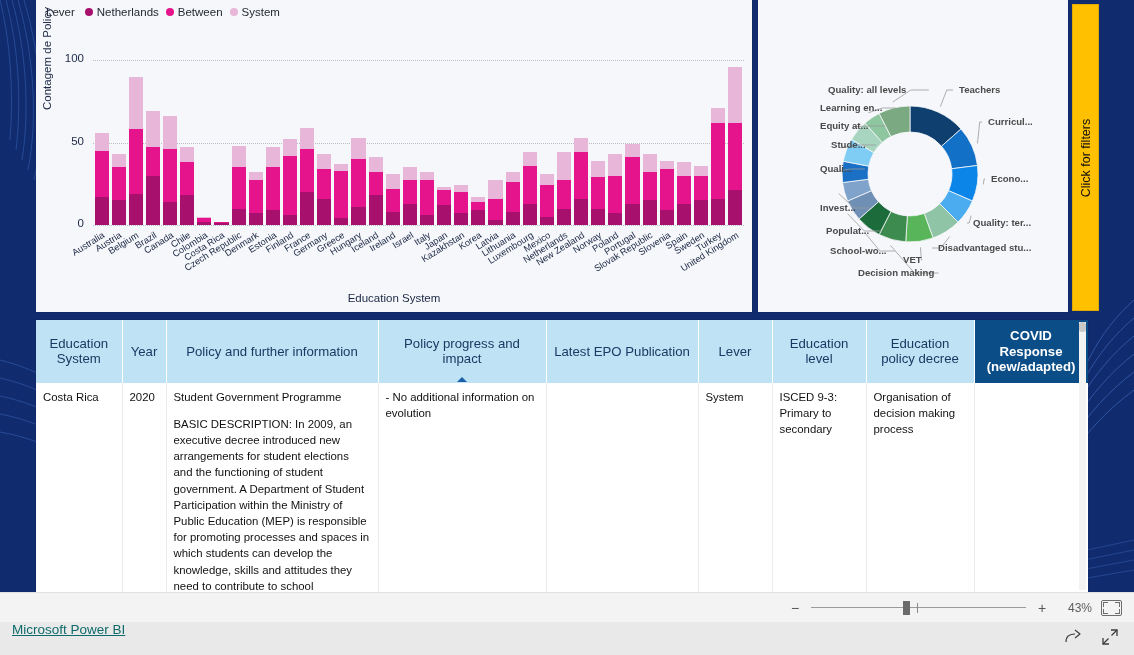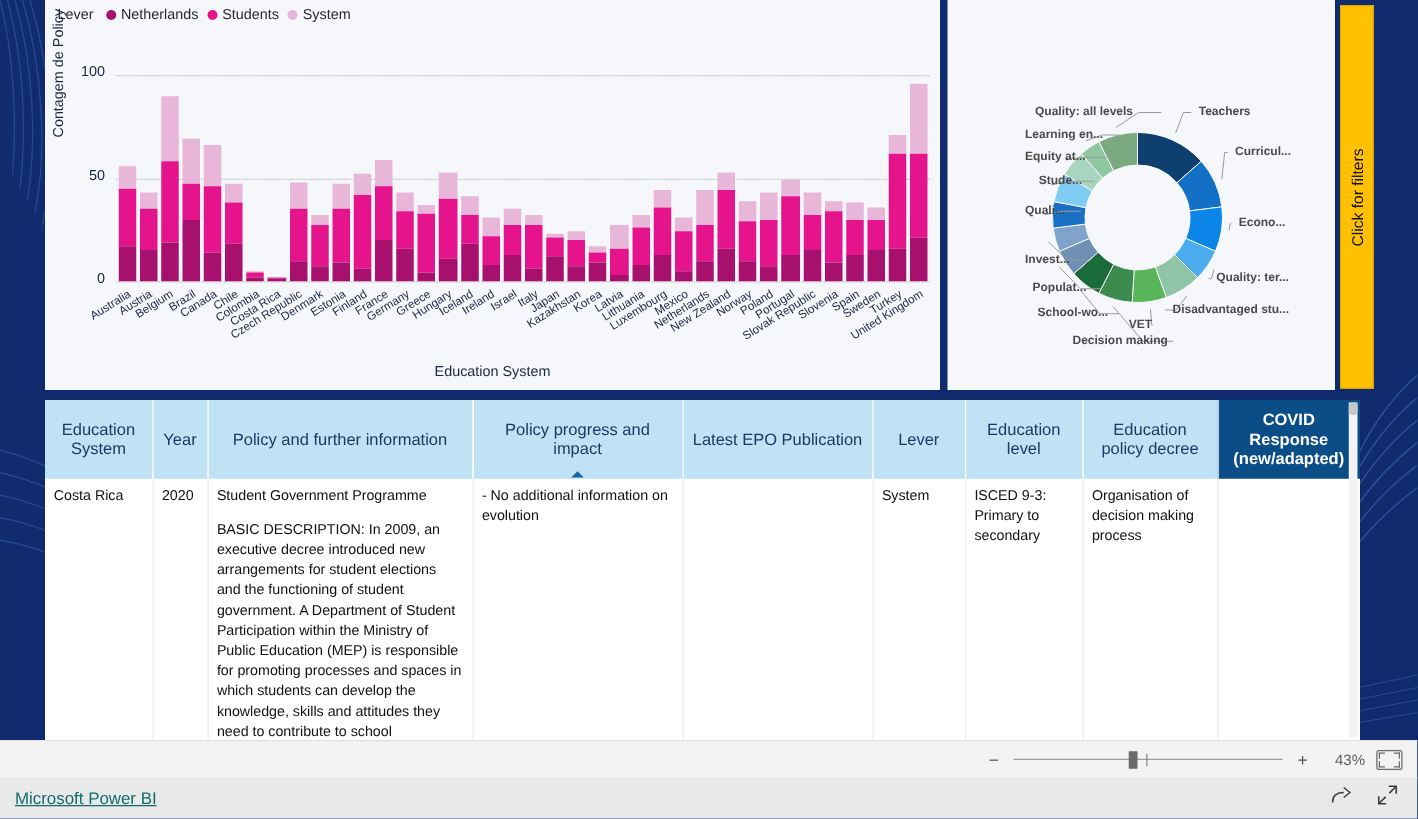--- a/index.html
+++ b/index.html
@@ -106,21 +106,21 @@
   #zpct{min-width:34px;text-align:right;font-size:12px;color:#5d5d5d;}
   #fitbtn{width:19px;height:14px;border:1px solid #6d6d6d;border-radius:2px;position:relative;}
   #fitbtn i{position:absolute;width:4px;height:4px;border:1px solid #6d6d6d;}
   #fitbtn i.a{left:1px;top:1px;border-right:none;border-bottom:none;}
   #fitbtn i.b{right:1px;top:1px;border-left:none;border-bottom:none;}
   #fitbtn i.c{left:1px;bottom:1px;border-right:none;border-top:none;}
   #fitbtn i.d{right:1px;bottom:1px;border-left:none;border-top:none;}
 
   #footer{
     position:absolute;left:0;top:622px;width:1134px;height:33px;
-    background:#e9e9e9;display:flex;align-items:center;
+    background:#e9e9e9;display:flex;
   }
   #brand{margin-left:12px;font-size:13.5px;color:#0f6b6b;text-decoration:underline;}
   #footer-actions{margin-left:auto;display:flex;align-items:center;gap:20px;padding-right:16px;color:#3c3c3c;}
 </style>
 </head>
 <body>
 
 <div id="backdrop">
   <svg width="1134" height="592" aria-hidden="true">
     <g stroke="#2a4f9e" stroke-width="1" fill="none" opacity="0.85">
@@ -157,21 +157,21 @@
   <div class="card" id="bar-card">
 
     <div class="legend">
       <span class="lg-title">Lever</span>
       <span class="lg-item">
         <i class="dot" style="background:#a8106e"></i>
         <span>Netherlands</span>
       </span>
       <span class="lg-item">
         <i class="dot" style="background:#e6148c"></i>
-        <span>Students</span>
+        <span>Between</span>
       </span>
       <span class="lg-item">
         <i class="dot" style="background:#e7b6d8"></i>
         <span>System</span>
       </span>
     </div>
 
     <div id="plot-wrap">
       <div class="y-axis-title">Contagem de Policy</div>
       <div id="y-ticks">

